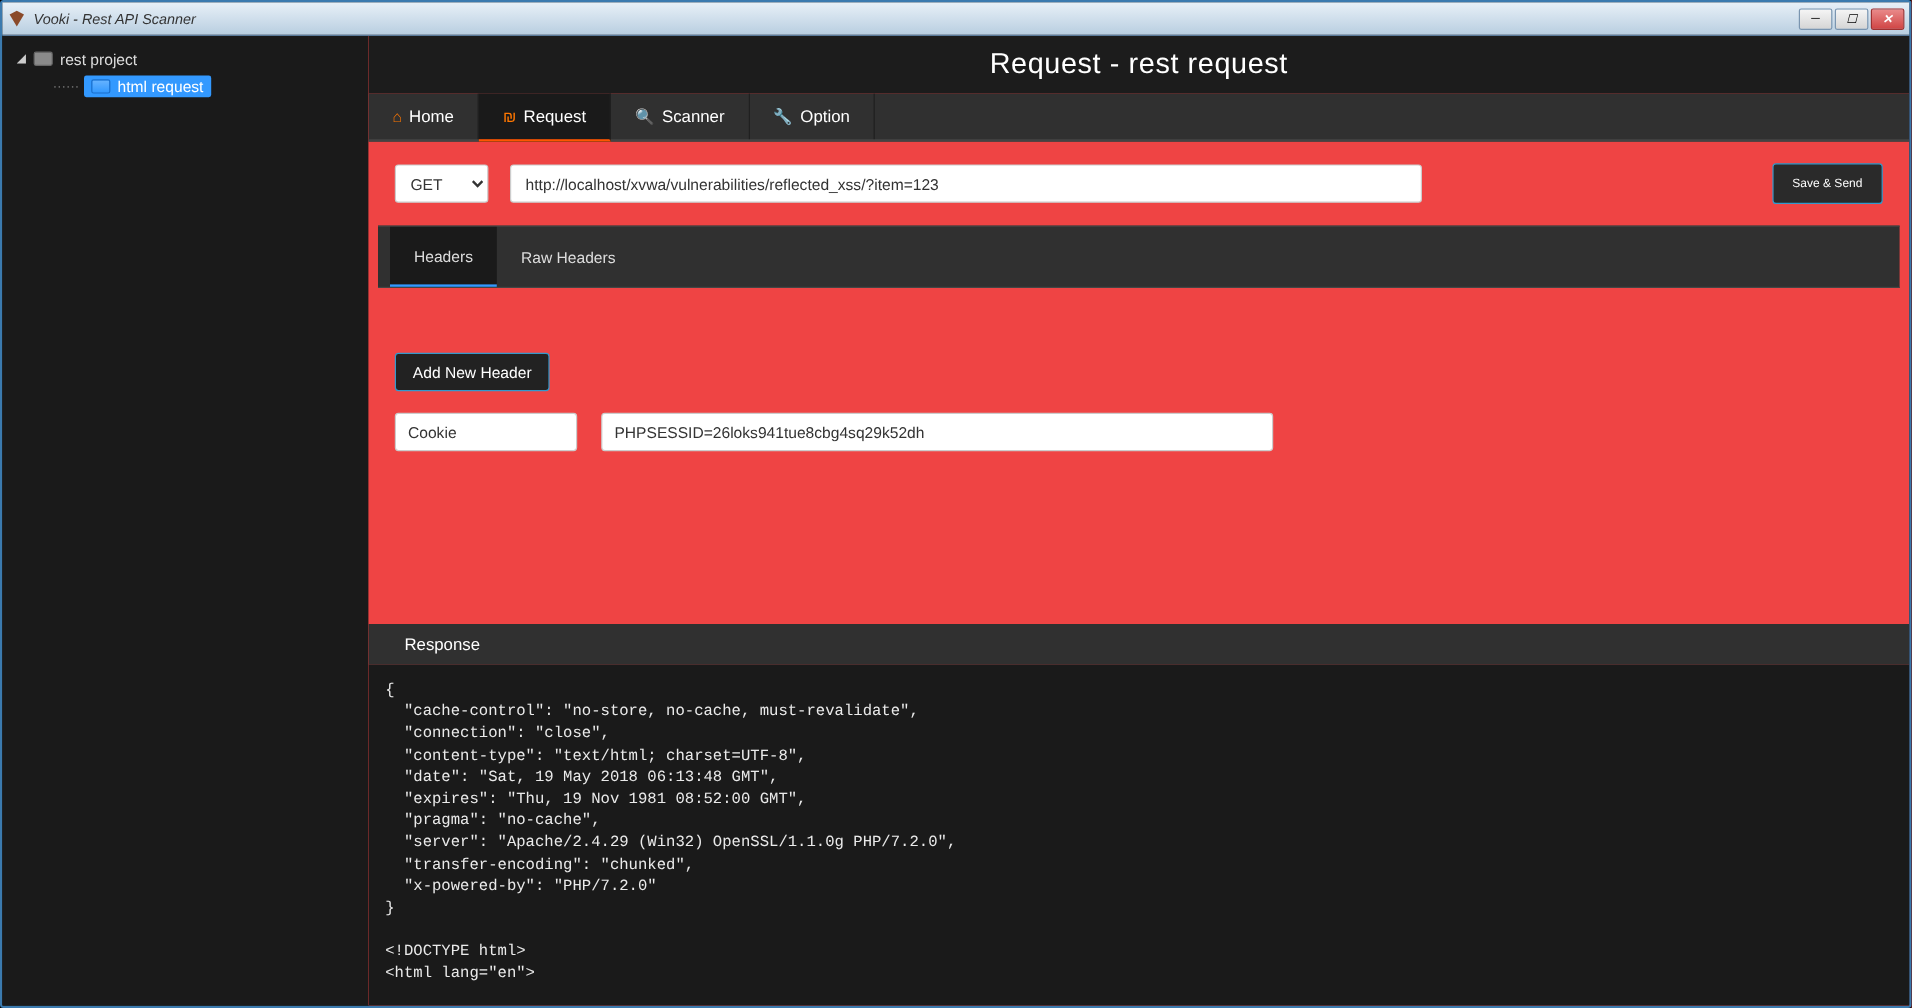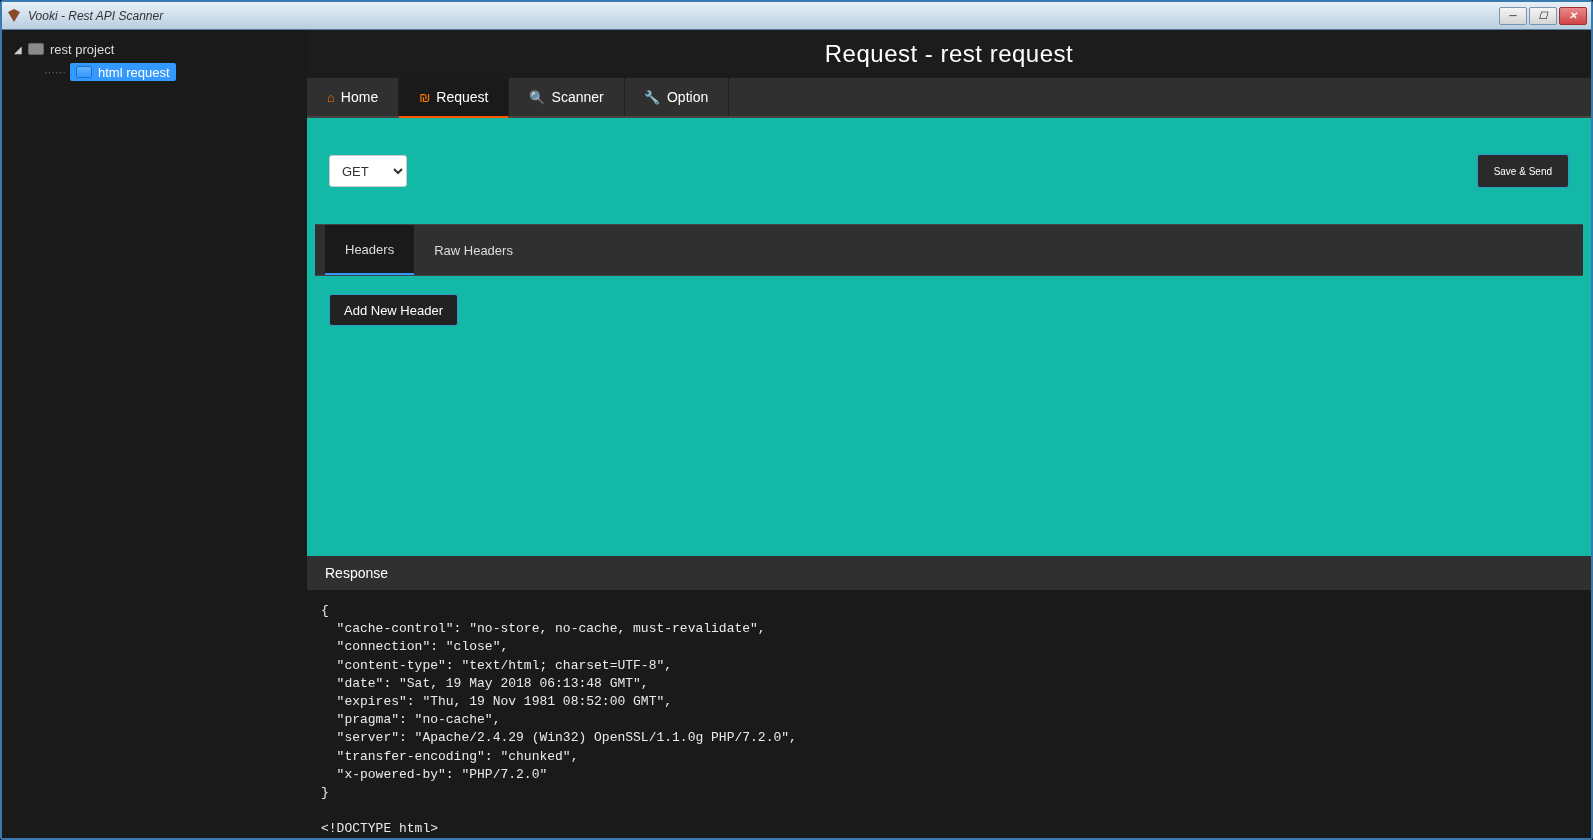--- a/index.html
+++ b/index.html
@@ -16,39 +16,39 @@
 .content { flex: 1; display: flex; background: #1a1a1a; overflow: hidden; }
 .sidebar { width: 305px; background: #1a1a1a; padding: 8px 0 0 12px; font-size: 13px; }
 .tree-row { display: flex; align-items: center; height: 22px; color: #ddd; cursor: pointer; }
 .tree-toggle { width: 14px; color: #ccc; font-size: 10px; }
 .tree-icon { width: 16px; height: 16px; margin-right: 6px; display: inline-flex; align-items: center; justify-content: center; }
 .folder-icon { background: #8a8a8a; border: 1px solid #666; width: 16px; height: 12px; border-radius: 2px; position: relative; }
 .folder-icon.blue { background: linear-gradient(to bottom, #66b3ff, #3399ff); border-color: #1a6fcc; }
 .tree-child { margin-left: 30px; display: flex; align-items: center; height: 24px; }
 .tree-child-line { color: #666; margin-right: 4px; font-size: 11px; }
 .tree-selected { background: #3399ff; color: #fff; padding: 1px 6px; border-radius: 2px; display: flex; align-items: center; }
-.main { flex: 1; background: #14b8a6; display: flex; flex-direction: column; overflow: hidden; }
+.main { flex: 1; background: #ef4444; display: flex; flex-direction: column; overflow: hidden; }
 .page-title { height: 48px; display: flex; align-items: center; justify-content: center; font-size: 24px; color: #fff; font-weight: 400; letter-spacing: 0.5px; background: #1c1c1c; }
 .tabs { height: 40px; background: #303030; display: flex; align-items: stretch; border-bottom: 2px solid #444; }
 .tab { padding: 0 20px; display: flex; align-items: center; gap: 6px; color: #fff; font-size: 14px; cursor: pointer; border-right: 1px solid #202020; }
 .tab.active { background: #1a1a1a; border-bottom: 2px solid #ff5500; margin-bottom: -2px; }
 .tab .ico { color: #ff7700; font-size: 13px; }
-.request-row { padding: 36px 22px; display: flex; gap: 18px; align-items: center; }
+.request-row { padding: 18px 22px; display: flex; gap: 18px; align-items: center; }
 .method-select { width: 78px; height: 32px; background: #fff; border: 1px solid #ccc; font-size: 13px; padding: 0 8px; color: #333; border-radius: 3px; }
 .url-input { flex: 1; height: 32px; background: #fff; border: 1px solid #ccc; border-radius: 3px; padding: 0 12px; font-size: 13px; color: #333; max-width: 760px; }
 .save-btn { height: 34px; padding: 0 16px; background: #2a2a2a; border: 1px solid #3399cc; color: #fff; font-size: 10px; border-radius: 3px; cursor: pointer; margin-left: auto; }
 .subtabs { height: 52px; background: #303030; display: flex; padding: 0 10px; border-top: 1px solid #444; border-bottom: 1px solid #444; margin: 0 8px; }
 .subtab { padding: 0 20px; display: flex; align-items: center; color: #ddd; font-size: 13px; cursor: pointer; }
 .subtab.active { border-bottom: 2px solid #3399ff; background: #1a1a1a; }
 .headers-area { padding: 18px 22px; flex: 0 0 auto; height: 280px; }
-.add-header-btn { height: 32px; padding: 0 14px; background: #222; border: 1px solid #3399cc; color: #fff; font-size: 13px; border-radius: 3px; cursor: pointer; }
+.add-header-btn { height: 32px; padding: 0 14px; background: #222; border: 1px solid #3399cc; color: #fff; font-size: 13px; border-radius: 3px; cursor: pointer; margin-top: 36px; }
 .header-row { display: flex; gap: 20px; margin-top: 18px; }
 .header-key { width: 152px; height: 32px; background: #fff; border: 1px solid #ccc; border-radius: 3px; padding: 0 10px; font-size: 13px; color: #333; }
 .header-val { width: 560px; height: 32px; background: #fff; border: 1px solid #ccc; border-radius: 3px; padding: 0 10px; font-size: 13px; color: #333; }
-.response-header { height: 34px; background: #303030; display: flex; align-items: center; padding: 0 18px; color: #fff; font-size: 14px; }
+.response-header { height: 34px; background: #303030; display: flex; align-items: center; padding: 0 30px; color: #fff; font-size: 14px; }
 .response-body { flex: 1; background: #1a1a1a; padding: 12px 14px; font-family: Consolas, "Courier New", monospace; font-size: 13px; color: #eaeaea; white-space: pre; overflow: hidden; line-height: 1.4; }
 </style>
 </head>
 <body>
 
 <div class="window">
 
   <div class="titlebar">
     <span class="titlebar-icon">
       <svg viewBox="0 0 16 16">
@@ -105,30 +105,35 @@
         <div class="tab">
           <span class="ico">🔧</span>
           <span>Option</span>
         </div>
       </div>
 
       <div class="request-row">
         <select class="method-select">
           <option>GET</option>
         </select>
+        <input class="url-input" value="http://localhost/xvwa/vulnerabilities/reflected_xss/?item=123" style="">
         <button class="save-btn">Save &amp; Send</button>
       </div>
 
       <div class="subtabs">
         <div class="subtab active">Headers</div>
         <div class="subtab">Raw Headers</div>
       </div>
 
       <div class="headers-area">
         <button class="add-header-btn">Add New Header</button>
+        <div class="header-row">
+          <input class="header-key" value="Cookie" style="">
+          <input class="header-val" value="PHPSESSID=26loks941tue8cbg4sq29k52dh" style="">
+        </div>
       </div>
 
       <div class="response-header">
         <span>Response</span>
       </div>
       <div class="response-body">{
   "cache-control": "no-store, no-cache, must-revalidate",
   "connection": "close",
   "content-type": "text/html; charset=UTF-8",
   "date": "Sat, 19 May 2018 06:13:48 GMT",

